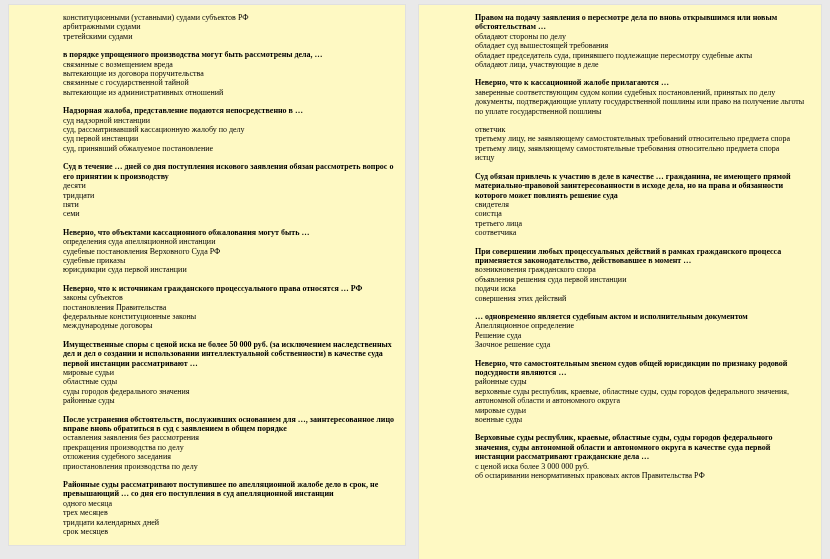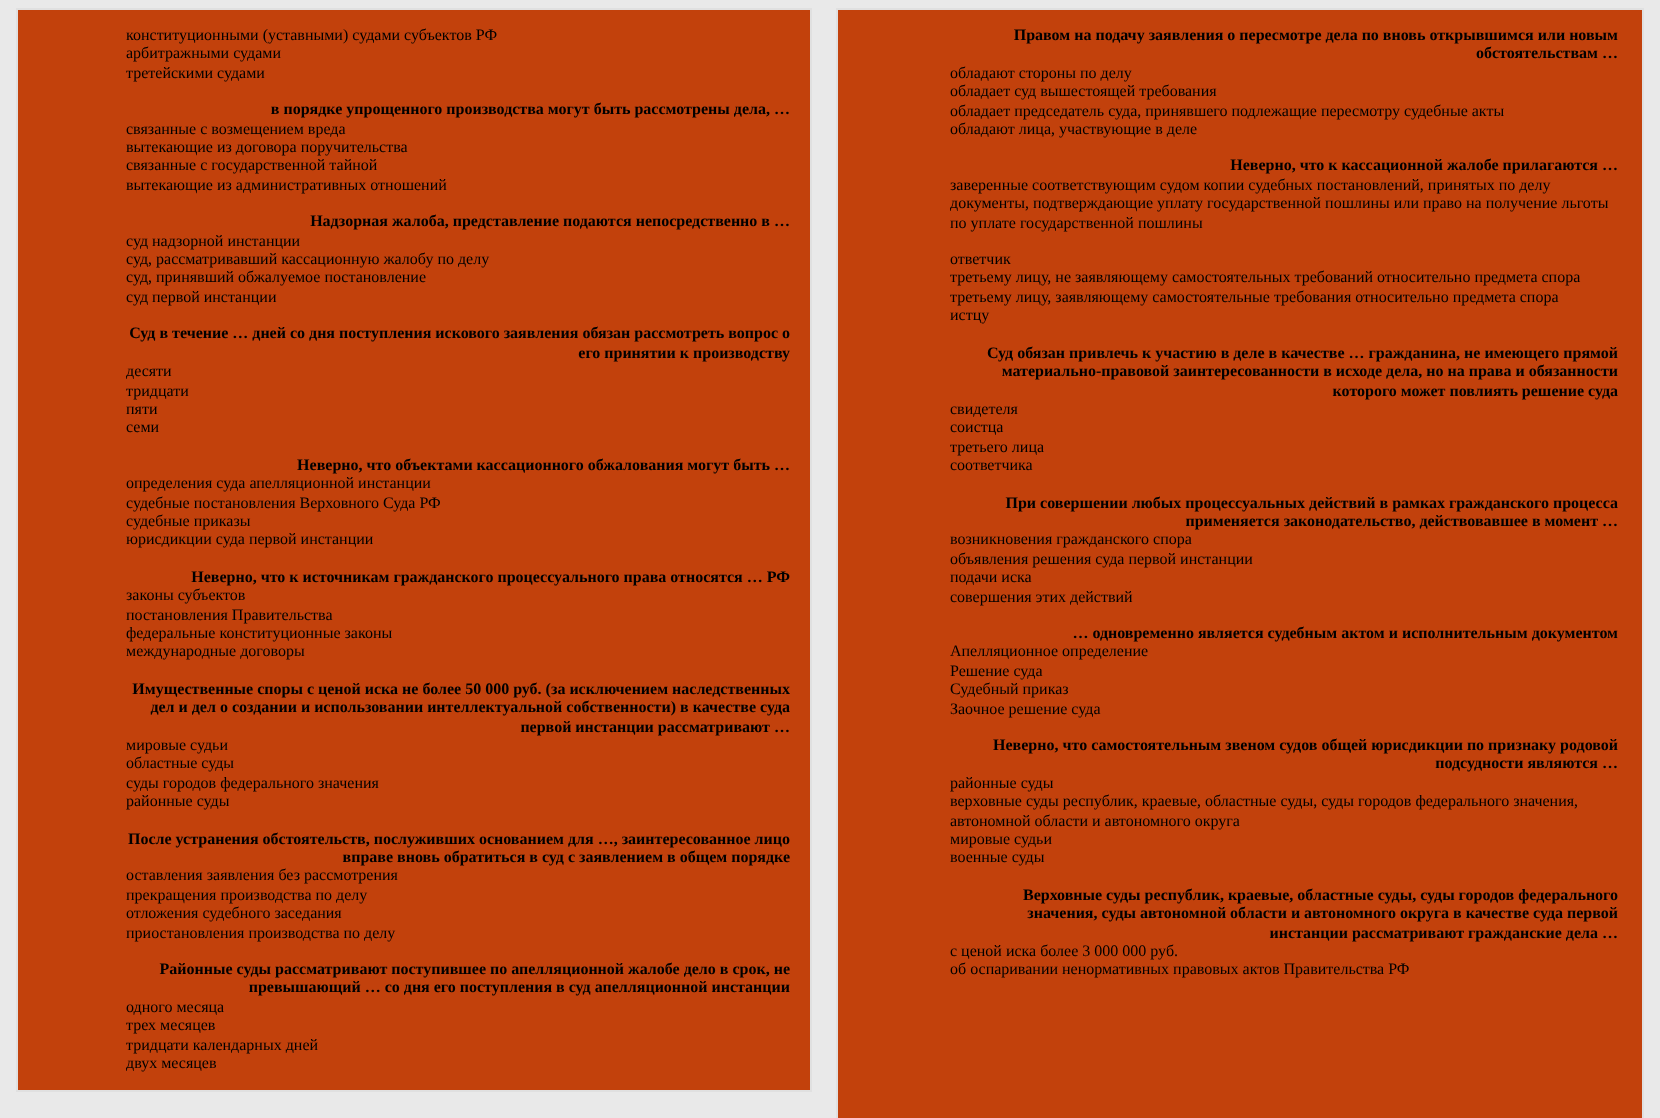--- a/index.html
+++ b/index.html
@@ -10,21 +10,21 @@
     width: 830px;
     height: 559px;
     background: #e9e9e9;
     overflow: hidden;
     position: relative;
     font-family: "Liberation Serif", serif;
   }
   .page {
     position: absolute;
     top: 4px;
-    background: #c2410c;
+    background: #fef9c3;
     border: 1px solid #e0e0e0;
     box-sizing: border-box;
     color: #000000;
   }
   .page-left {
     left: 8px;
     width: 398px;
     height: 542px;
     padding: 8px 10px 0 54px;
   }
@@ -32,21 +32,20 @@
     left: 418px;
     width: 404px;
     height: 600px;
     padding: 8px 12px 0 56px;
   }
   .section { margin-bottom: 9px; }
   .question {
     font-weight: bold;
     font-size: 8px;
     line-height: 9.4px;
-    text-align: right;
   }
   .option {
     font-size: 8px;
     line-height: 9.4px;
   }
 </style>
 </head>
 <body>
 
 <div class="page page-left">
@@ -59,22 +58,22 @@
       <div class="question">в порядке упрощенного производства могут быть рассмотрены дела, …</div>
       <div class="option">связанные с возмещением вреда</div>
       <div class="option">вытекающие из договора поручительства</div>
       <div class="option">связанные с государственной тайной</div>
       <div class="option">вытекающие из административных отношений</div>
     </div>
     <div class="section">
       <div class="question">Надзорная жалоба, представление подаются непосредственно в …</div>
       <div class="option">суд надзорной инстанции</div>
       <div class="option">суд, рассматривавший кассационную жалобу по делу</div>
+      <div class="option">суд первой инстанции</div>
       <div class="option">суд, принявший обжалуемое постановление</div>
-      <div class="option">суд первой инстанции</div>
     </div>
     <div class="section">
       <div class="question">Суд в течение … дней со дня поступления искового заявления обязан рассмотреть вопрос о его принятии к производству</div>
       <div class="option">десяти</div>
       <div class="option">тридцати</div>
       <div class="option">пяти</div>
       <div class="option">семи</div>
     </div>
     <div class="section">
       <div class="question">Неверно, что объектами кассационного обжалования могут быть …</div>
@@ -102,21 +101,21 @@
       <div class="option">оставления заявления без рассмотрения</div>
       <div class="option">прекращения производства по делу</div>
       <div class="option">отложения судебного заседания</div>
       <div class="option">приостановления производства по делу</div>
     </div>
     <div class="section">
       <div class="question">Районные суды рассматривают поступившее по апелляционной жалобе дело в срок, не превышающий … со дня его поступления в суд апелляционной инстанции</div>
       <div class="option">одного месяца</div>
       <div class="option">трех месяцев</div>
       <div class="option">тридцати календарных дней</div>
-      <div class="option">двух месяцев</div>
+      <div class="option">срок месяцев</div>
     </div>
   </div>
 
 <div class="page page-right">
     <div class="section">
       <div class="question">Правом на подачу заявления о пересмотре дела по вновь открывшимся или новым обстоятельствам …</div>
       <div class="option">обладают стороны по делу</div>
       <div class="option">обладает суд вышестоящей требования</div>
       <div class="option">обладает председатель суда, принявшего подлежащие пересмотру судебные акты</div>
       <div class="option">обладают лица, участвующие в деле</div>
@@ -143,21 +142,20 @@
       <div class="question">При совершении любых процессуальных действий в рамках гражданского процесса применяется законодательство, действовавшее в момент …</div>
       <div class="option">возникновения гражданского спора</div>
       <div class="option">объявления решения суда первой инстанции</div>
       <div class="option">подачи иска</div>
       <div class="option">совершения этих действий</div>
     </div>
     <div class="section">
       <div class="question">… одновременно является судебным актом и исполнительным документом</div>
       <div class="option">Апелляционное определение</div>
       <div class="option">Решение суда</div>
-      <div class="option">Судебный приказ</div>
       <div class="option">Заочное решение суда</div>
     </div>
     <div class="section">
       <div class="question">Неверно, что самостоятельным звеном судов общей юрисдикции по признаку родовой подсудности являются …</div>
       <div class="option">районные суды</div>
       <div class="option">верховные суды республик, краевые, областные суды, суды городов федерального значения, автономной области и автономного округа</div>
       <div class="option">мировые судьи</div>
       <div class="option">военные суды</div>
     </div>
     <div class="section">

